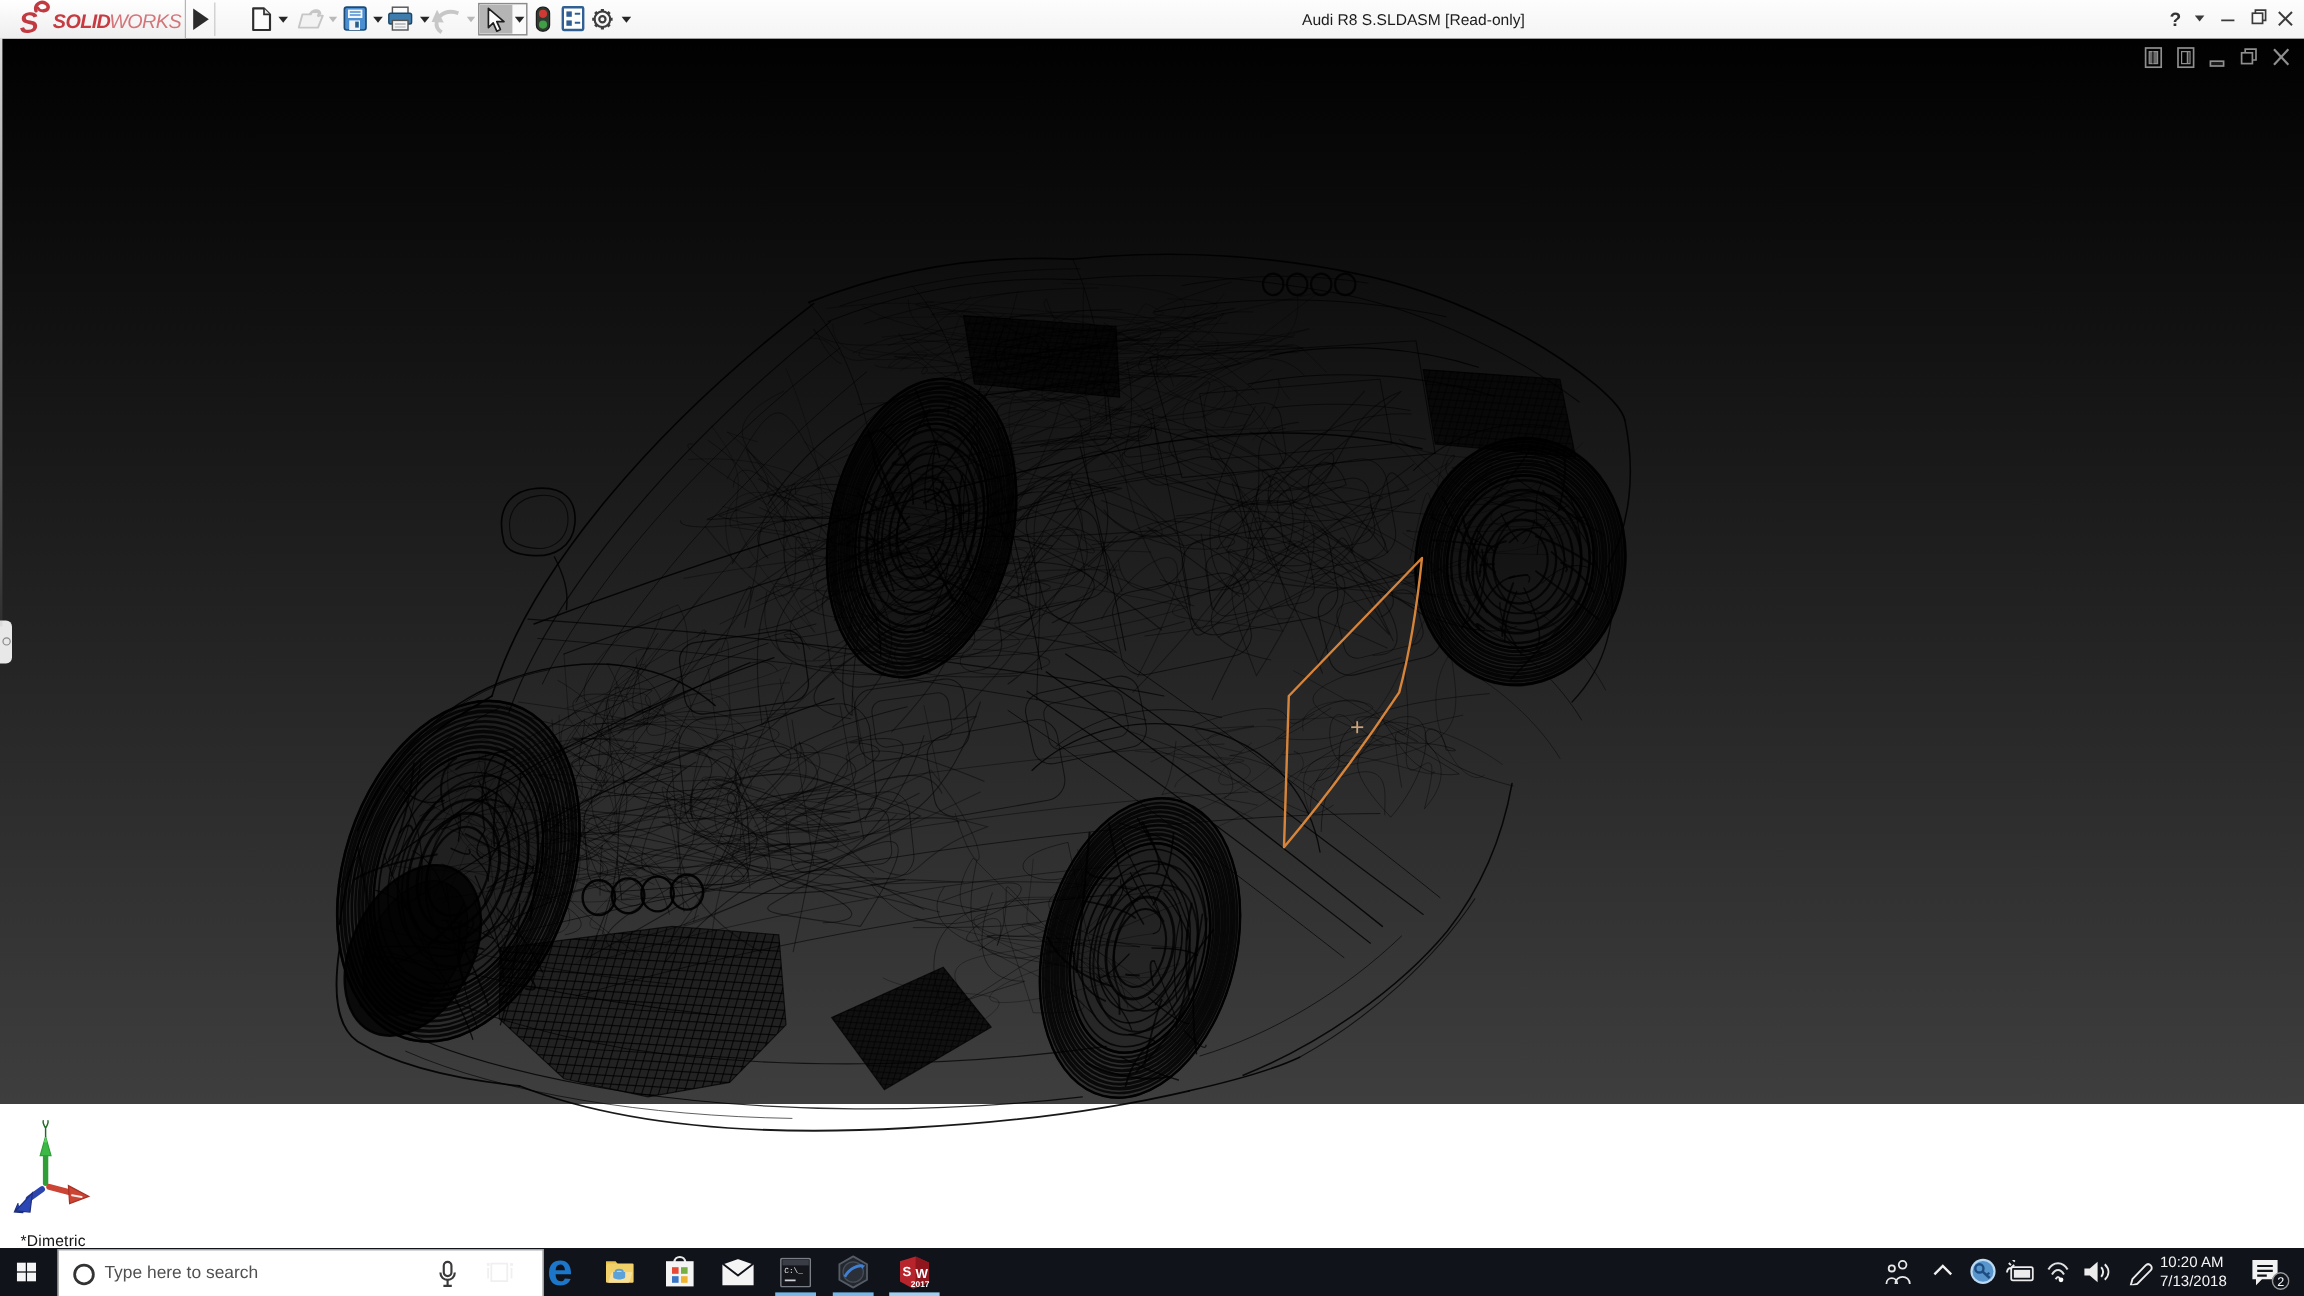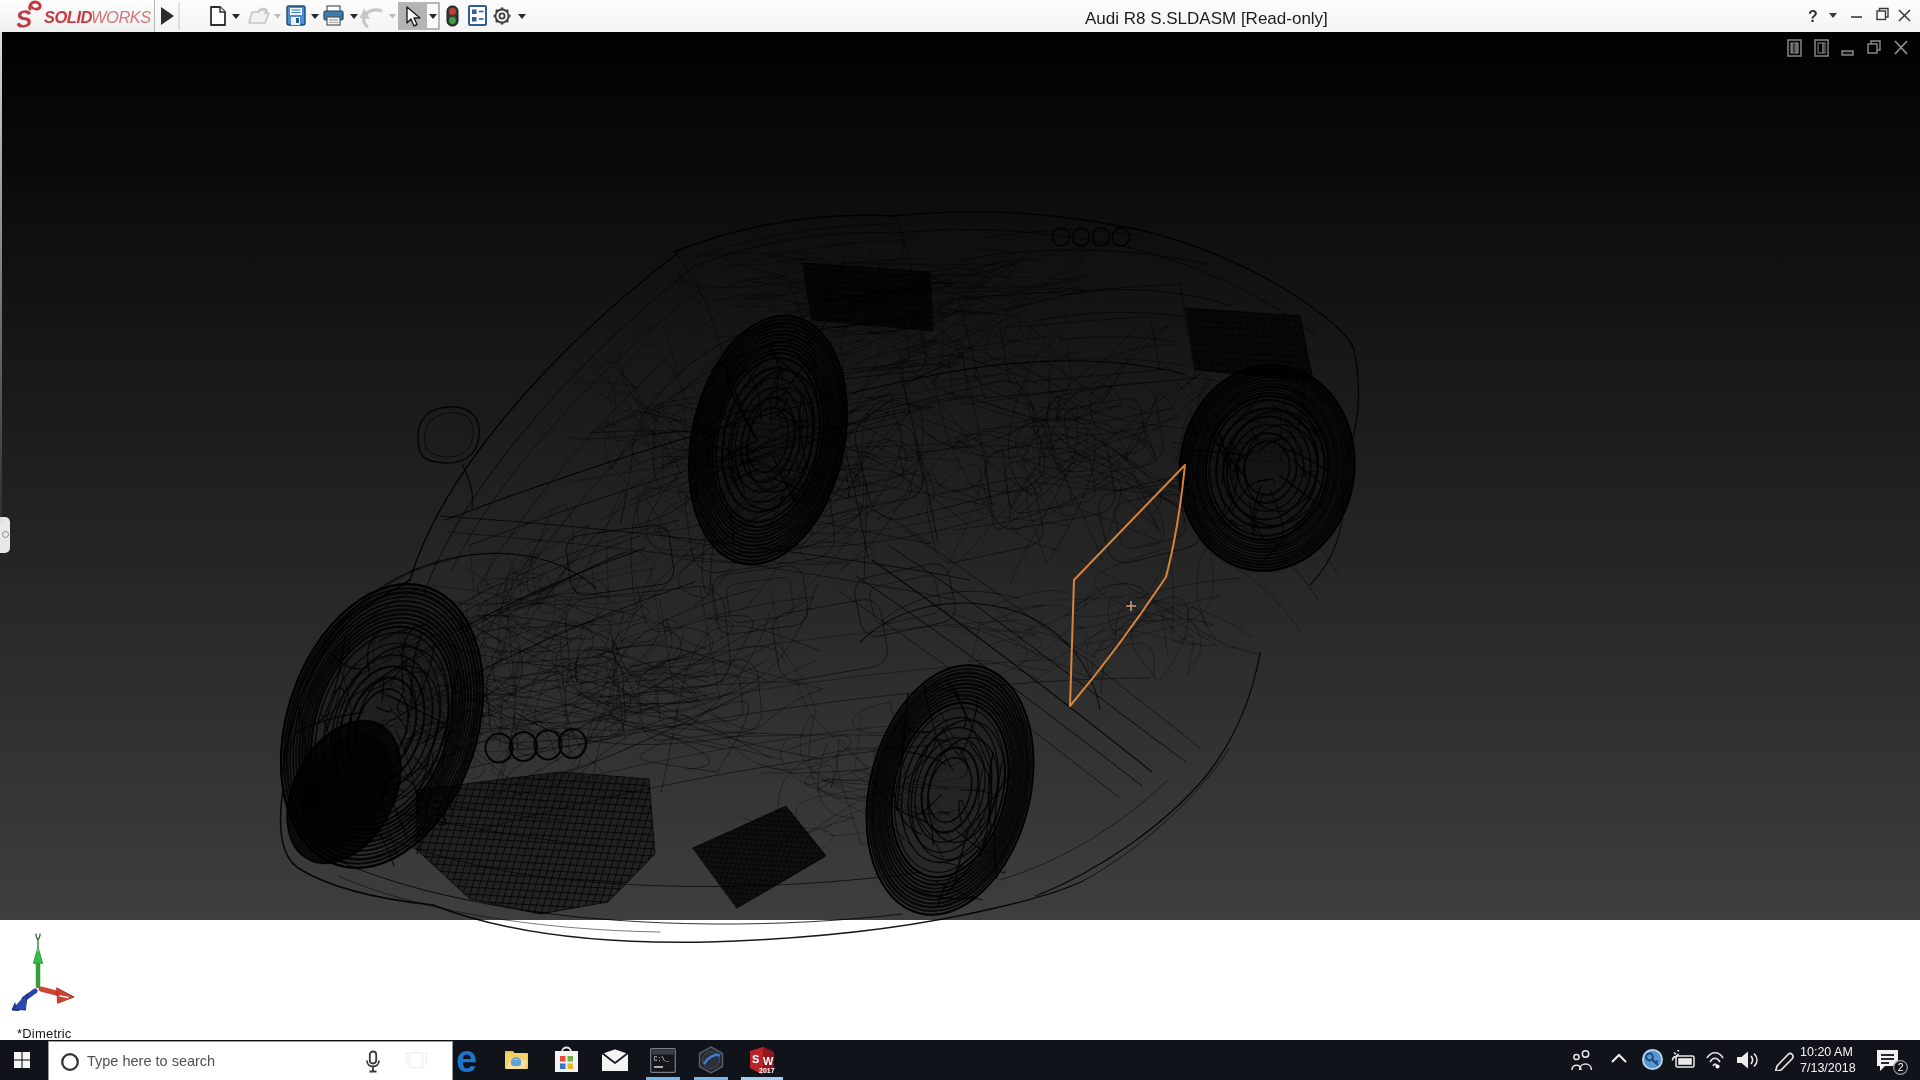--- a/index.html
+++ b/index.html
@@ -1,21 +1,21 @@
 <!DOCTYPE html>
 <html><head><meta charset="utf-8"><style>
 *{margin:0;padding:0;box-sizing:border-box}
 html,body{width:1920px;height:1080px;overflow:hidden;font-family:"Liberation Sans",sans-serif}
 #titlebar{position:absolute;left:0;top:0;width:1920px;height:32px;background:linear-gradient(#fdfdfd,#f4f4f4);z-index:5;will-change:transform}
 #logo{position:absolute;left:0;top:0;width:155px;height:32px;background:linear-gradient(#fff,#eee);border-right:1px solid #b5b5b5}
 #viewport{position:absolute;left:0;top:32px;width:1920px;height:888px;background:linear-gradient(#010101,#3e3e3e)}
 #taskbar{position:absolute;left:0;top:1040px;width:1920px;height:40px;background:#10131a;will-change:transform}
 #searchbox{position:absolute;left:48px;top:1px;width:405px;height:39px;background:#ffffff;border:1px solid #9a9a9a;border-bottom:none}
 #searchtext{position:absolute;left:38px;top:11px;font-size:14.5px;color:#505050}
-.ttl{position:absolute;top:9px;font-size:17px;color:#1c1c1c}
+.ttl{position:absolute;top:9px;font-size:13px;color:#1c1c1c}
 #dimetric{position:absolute;left:17px;top:994px;font-size:13px;color:#141414;letter-spacing:0.2px}
 #sidetab{position:absolute;left:0;top:485px;width:10px;height:36px;background:#e8e8e8;border-radius:0 5px 5px 0}
 #sidetab:after{content:"";position:absolute;left:2px;top:14px;width:5px;height:5px;border-radius:50%;border:1px solid #888}
 .tbi{position:absolute;top:0}
 </style></head><body>
 <div id="viewport">
   <svg id="carsvg" width="1920" height="1008" viewBox="0 32 1920 1008" style="position:absolute;left:0;top:0">
   <path d="M283,770 C293,696 322,640 365,608 C382,596 397,588 410,580" stroke="#000000" stroke-width="1.5" stroke-opacity="0.95" fill="none" stroke-linecap="round"></path>
 <path d="M290,752 C302,692 330,644 372,616 C390,603 402,596 416,590" stroke="#000000" stroke-width="0.9" stroke-opacity="0.75" fill="none" stroke-linecap="round"></path>
 <path d="M410,580 C440,478 545,355 678,253" stroke="#000000" stroke-width="1.4" stroke-opacity="0.9" fill="none" stroke-linecap="round"></path>

